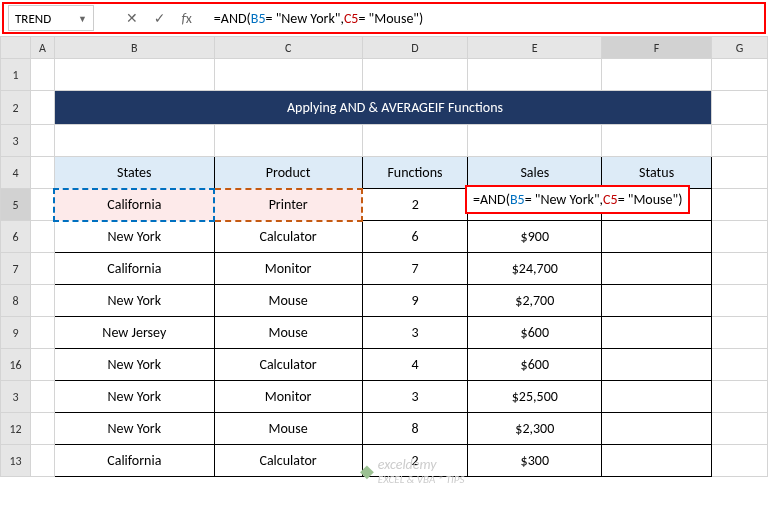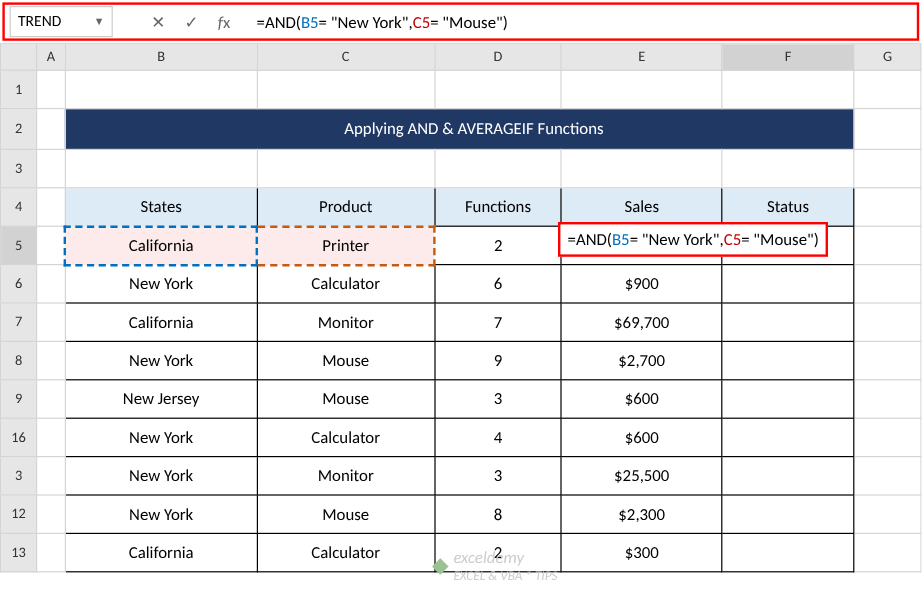--- a/index.html
+++ b/index.html
@@ -146,21 +146,21 @@
           <td class="data-cell">$900</td>
           <td class="data-cell"></td>
           <td></td>
         </tr>
         <tr>
           <th class="rowhead">7</th>
           <td></td>
           <td class="data-cell">California</td>
           <td class="data-cell">Monitor</td>
           <td class="data-cell">7</td>
-          <td class="data-cell">$69,700</td>
+          <td class="data-cell">$24,700</td>
           <td class="data-cell"></td>
           <td></td>
         </tr>
         <tr>
           <th class="rowhead">8</th>
           <td></td>
           <td class="data-cell">New York</td>
           <td class="data-cell">Mouse</td>
           <td class="data-cell">9</td>
           <td class="data-cell">$2,700</td>

